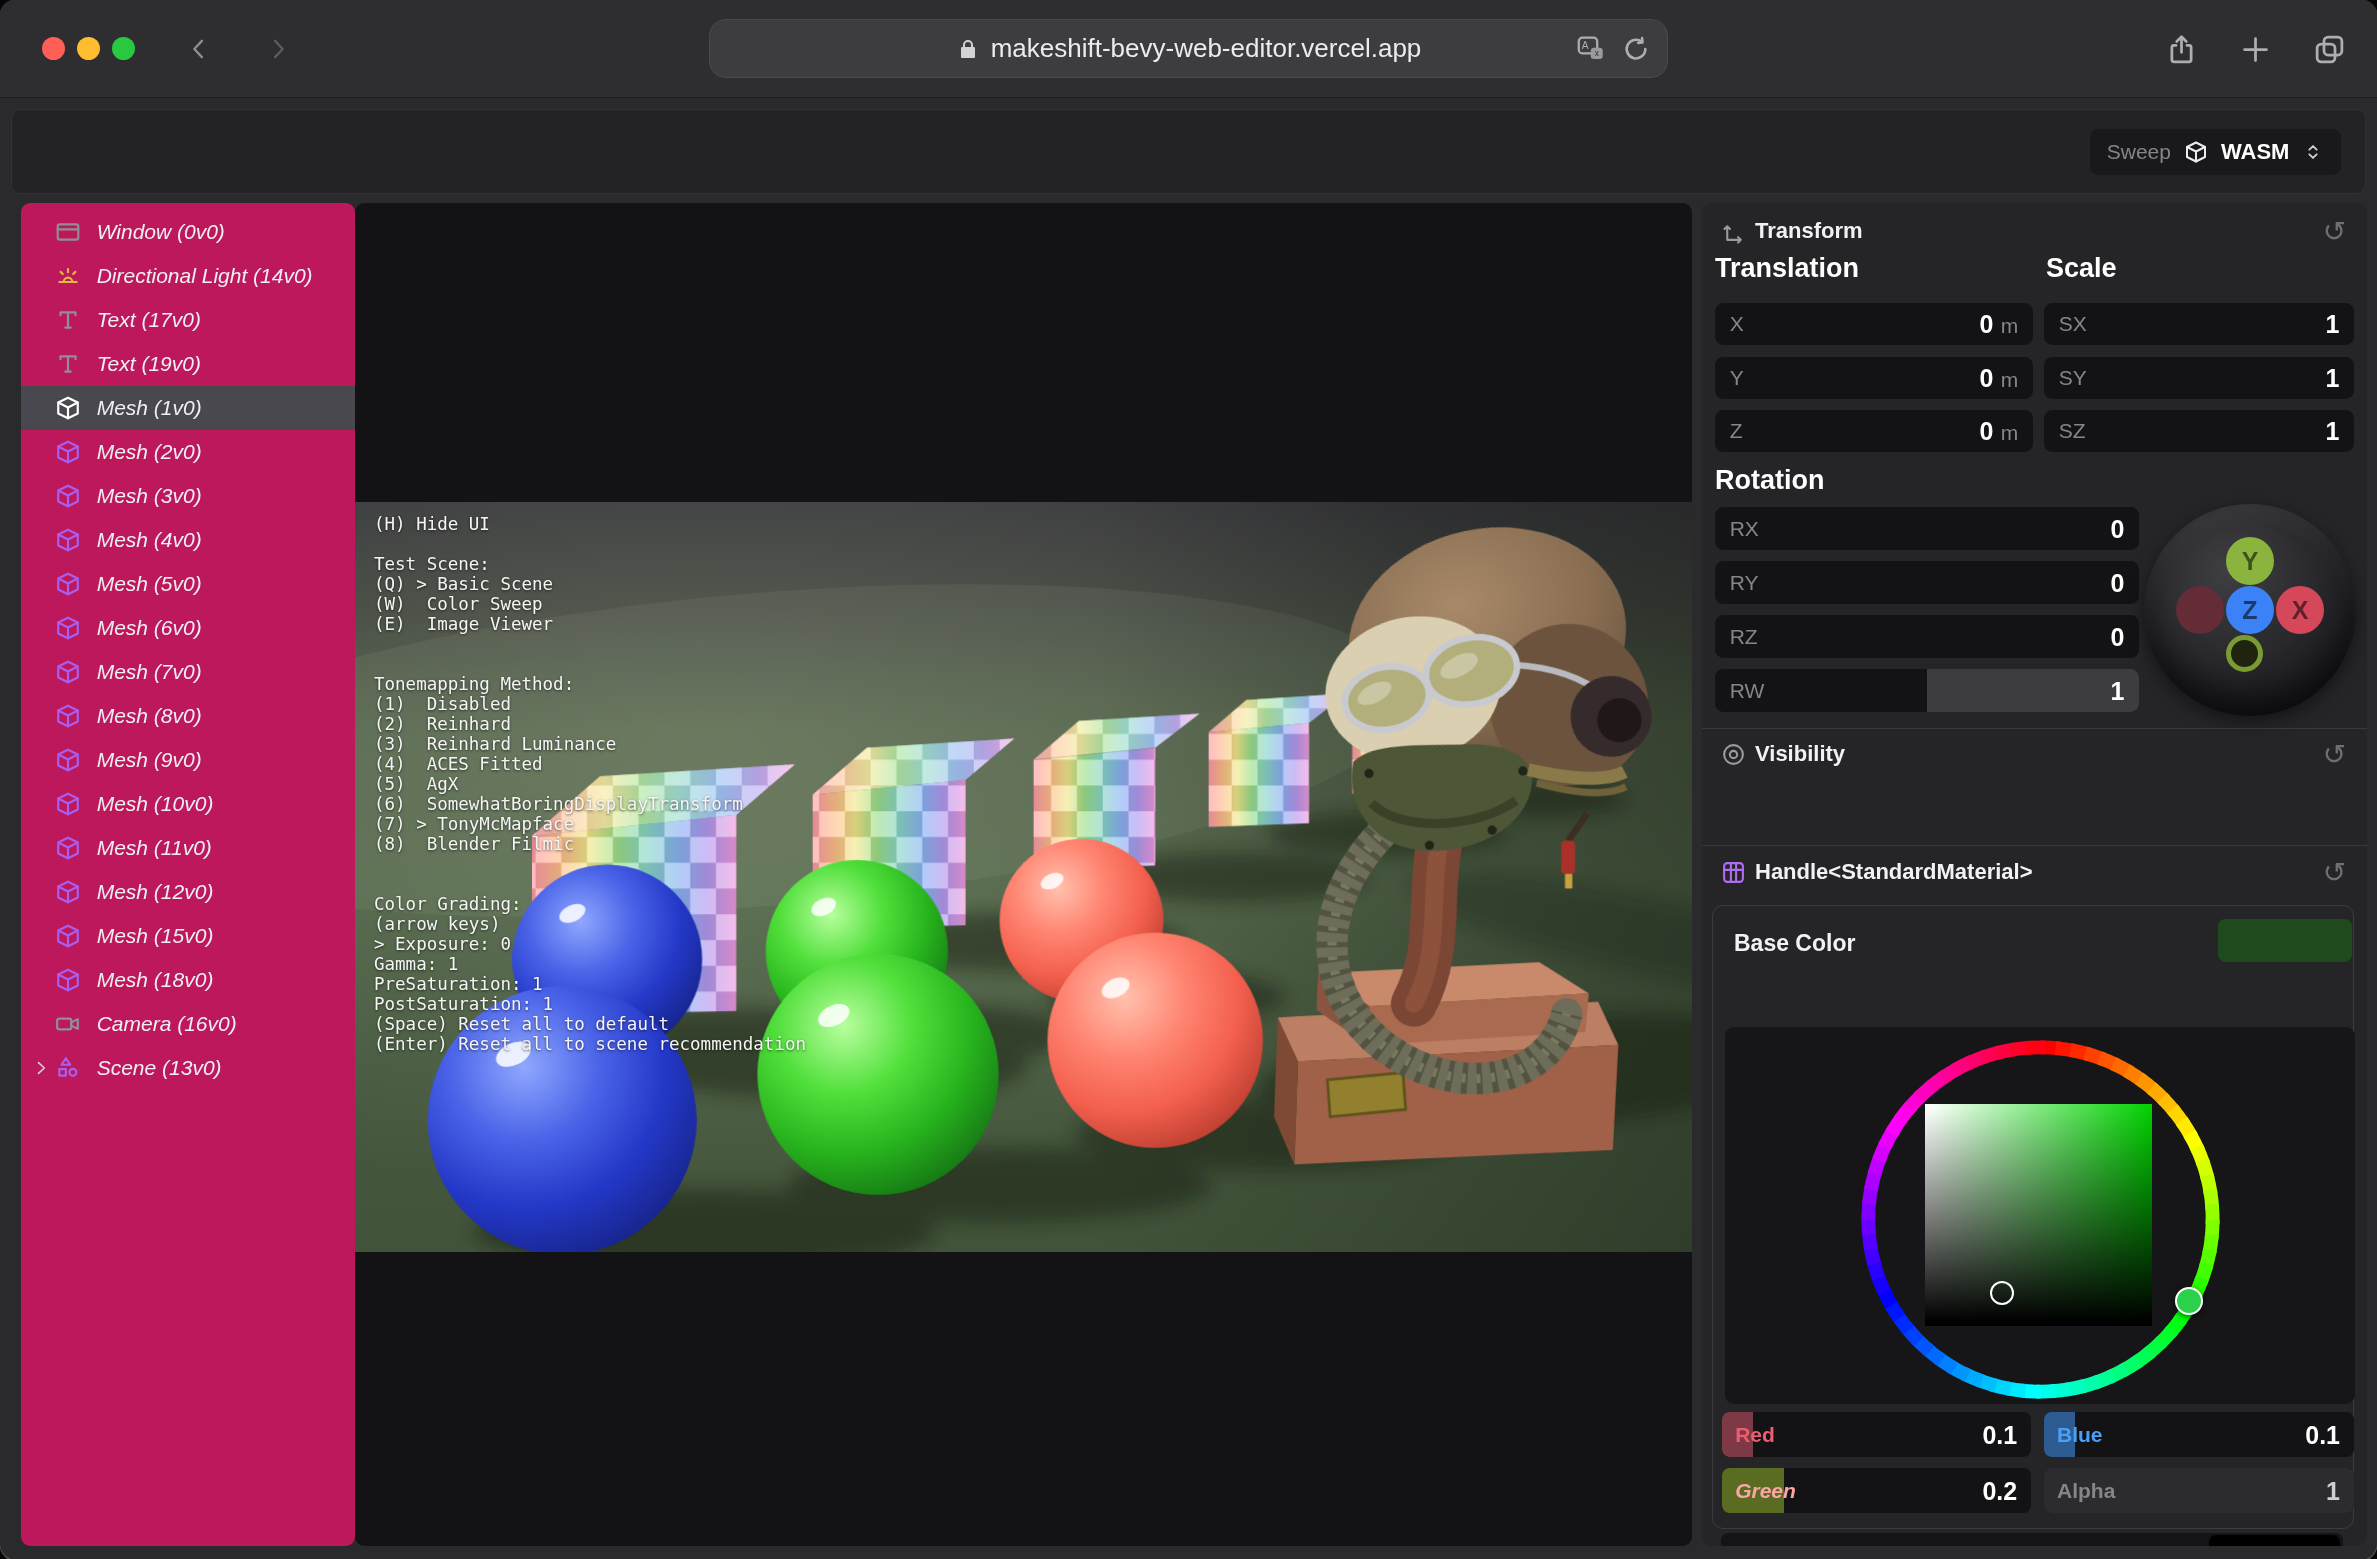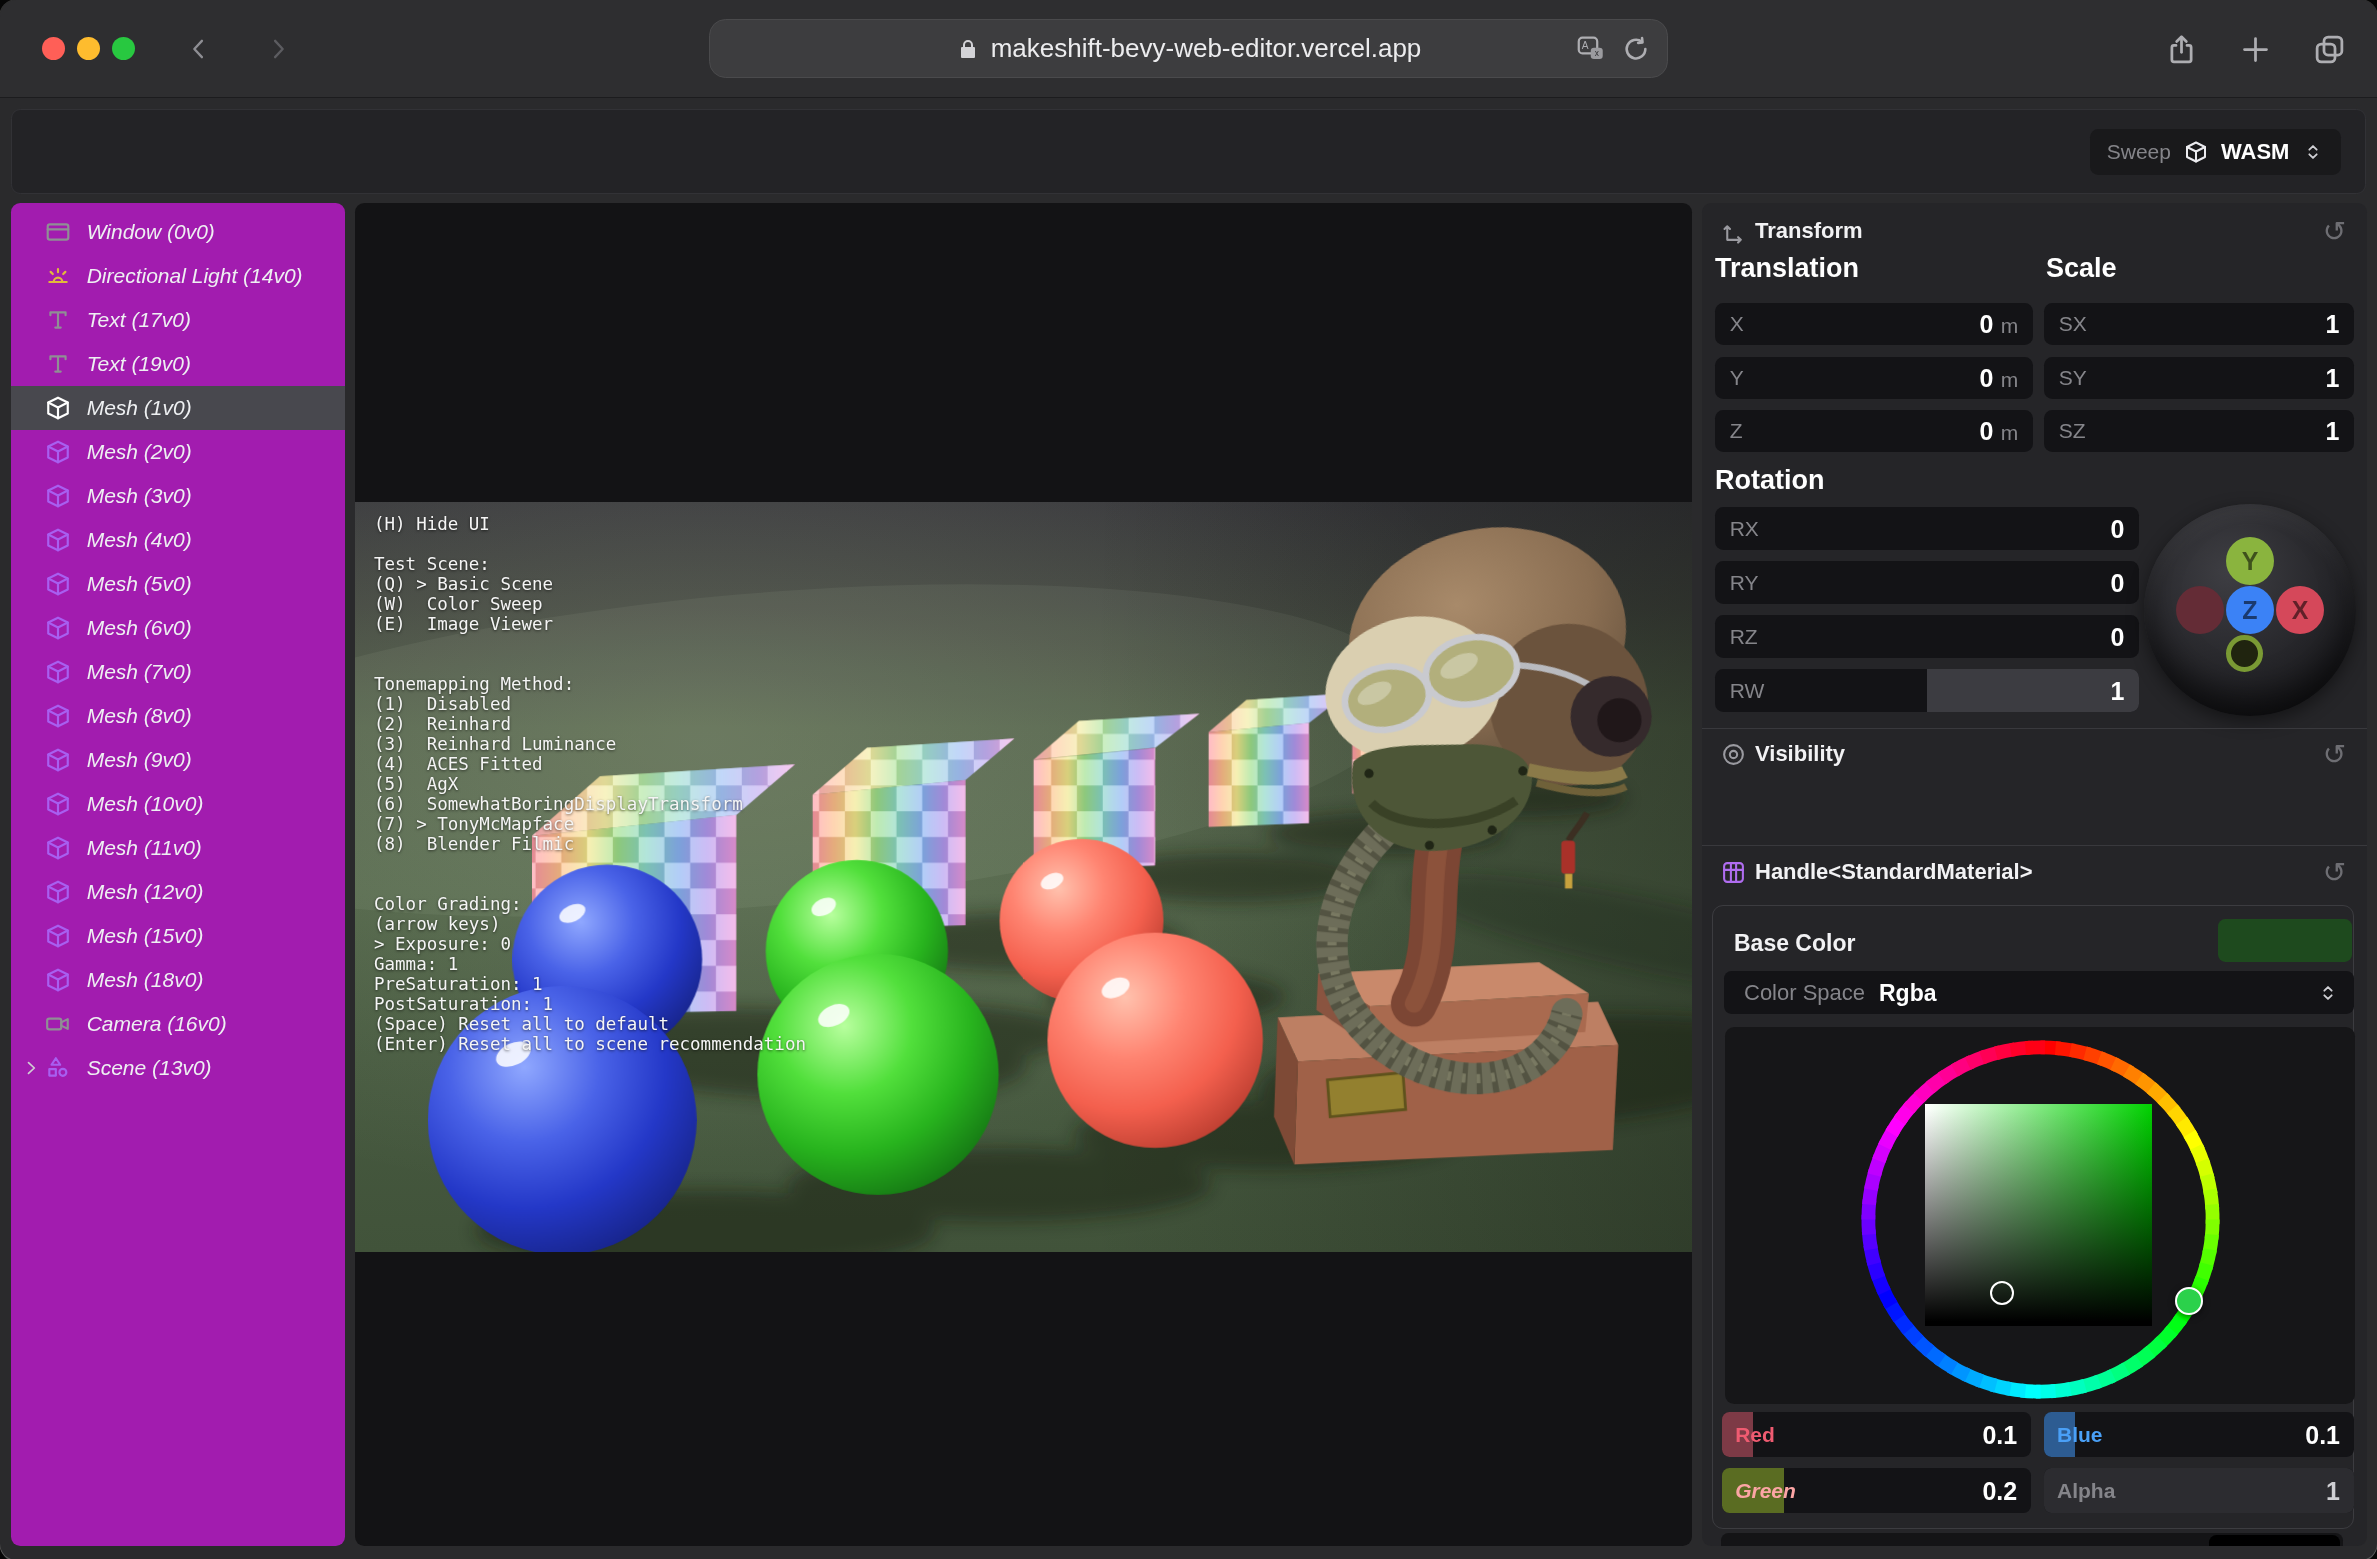--- a/index.html
+++ b/index.html
@@ -21,21 +21,21 @@
   .conn{position:absolute;left:28px;top:0;height:100%;display:flex;align-items:center;}
   .conn-dot{width:19.3px;height:19.3px;border-radius:50%;margin-right:15.7px;}
   .conn-label{color:#f2f2f4;font-size:24px;font-weight:500;}
   .conn-sep{color:#6f6f74;font-size:24px;margin:0 16.6px;}
   .stats{display:flex;gap:26px;}
   .stat{color:#dededf;font-size:19.3px;font-weight:500;letter-spacing:0.4px;}
   .target{position:absolute;right:24px;top:19.3px;height:46px;background:#19191b;border-radius:8.3px;display:flex;align-items:center;padding:0 16.6px;gap:13px;cursor:pointer;}
   .target-label{color:#85858a;font-size:21px;}
   .target-value{color:#ffffff;font-size:22px;font-weight:700;}
   
-  .sidebar{position:absolute;left:11px;top:203px;width:334px;height:1343px;background:#a21caf;border-radius:9.2px;overflow:hidden;padding-top:7.4px;}
+  .sidebar{position:absolute;left:21px;top:203px;width:334px;height:1343px;background:#be185d;border-radius:9.2px;overflow:hidden;padding-top:7.4px;}
   .side-item{height:44px;display:flex;align-items:center;padding-left:9.2px;cursor:pointer;}
   .side-item.selected{background:#48484e;}
   .side-chev{width:22px;display:flex;align-items:center;justify-content:center;color:#cfcfd3;}
   .s-icon{width:28px;height:28px;display:flex;align-items:center;justify-content:center;margin-left:1.8px;}
   .s-icon svg{width:26px;height:26px;}
   .icon-gray{color:#8f8f94;} .icon-yellow{color:#e2b93b;} .icon-purple{color:#a85ff0;} 
   .side-item.selected .s-icon{color:#ffffff;}
   .s-label{margin-left:14.7px;color:#eef0f2;font-size:21px;font-style:italic;white-space:nowrap;}
   
   .viewport{position:absolute;left:355px;top:203px;width:1337px;height:1343px;background:#131315;border-radius:9.2px;overflow:hidden;cursor:crosshair;}
@@ -739,29 +739,20 @@
           </svg>
       </span>
       <span class="sec-title">Handle&lt;StandardMaterial&gt;</span>
       <button class="undo-btn">↺</button>
     </div>
 
     <div class="mat-card">
       <span class="bc-label">Base Color</span>
       <div class="bc-swatch" id="bc-swatch" style="background: rgb(30, 74, 30);"></div>
 
-      <div class="cs-field">
-        <span class="cs-label">Color Space</span>
-        <span class="cs-value">Rgba</span>
-        <span class="dd-chev">
-          <svg viewBox="0 0 24 24" class="stroke-ic">
-              <path d="M8 9.5 12 5.5l4 4M8 14.5l4 4 4-4"></path>
-            </svg>
-        </span>
-      </div>
 
       <div class="wheel-panel">
         <svg class="hue-ring" id="hue-ring" viewBox="0 0 390 390">
             <path d="M 195 8 A 187 187 0 0 1 216.16900097459853 9.202062988478133" stroke="hsl(0,100%,50%)" stroke-width="15" fill="none"></path>
             <path d="M 211.29812389381206 8.711591456843593 A 187 187 0 0 1 232.28180373601592 11.754080235904866" stroke="hsl(5,100%,50%)" stroke-width="15" fill="none"></path>
             <path d="M 227.472209223716 10.840950186717095 A 187 187 0 0 1 248.1108694596335 15.700709579647906" stroke="hsl(10,100%,50%)" stroke-width="15" fill="none"></path>
             <path d="M 243.3991614341714 14.371870483944235 A 187 187 0 0 1 263.53572939744356 21.011914787361405" stroke="hsl(15,100%,50%)" stroke-width="15" fill="none"></path>
             <path d="M 258.95776680190005 19.277479913035137 A 187 187 0 0 1 278.43899105153423 27.647274380421294" stroke="hsl(20,100%,50%)" stroke-width="15" fill="none"></path>
             <path d="M 274.0296149455108 25.52044382414647 A 187 187 0 0 1 292.7072316018824 35.556289265784756" stroke="hsl(25,100%,50%)" stroke-width="15" fill="none"></path>
             <path d="M 288.5 33.05324949230999 A 187 187 0 0 1 306.23186112250085 44.67876706458037" stroke="hsl(30,100%,50%)" stroke-width="15" fill="none"></path>

